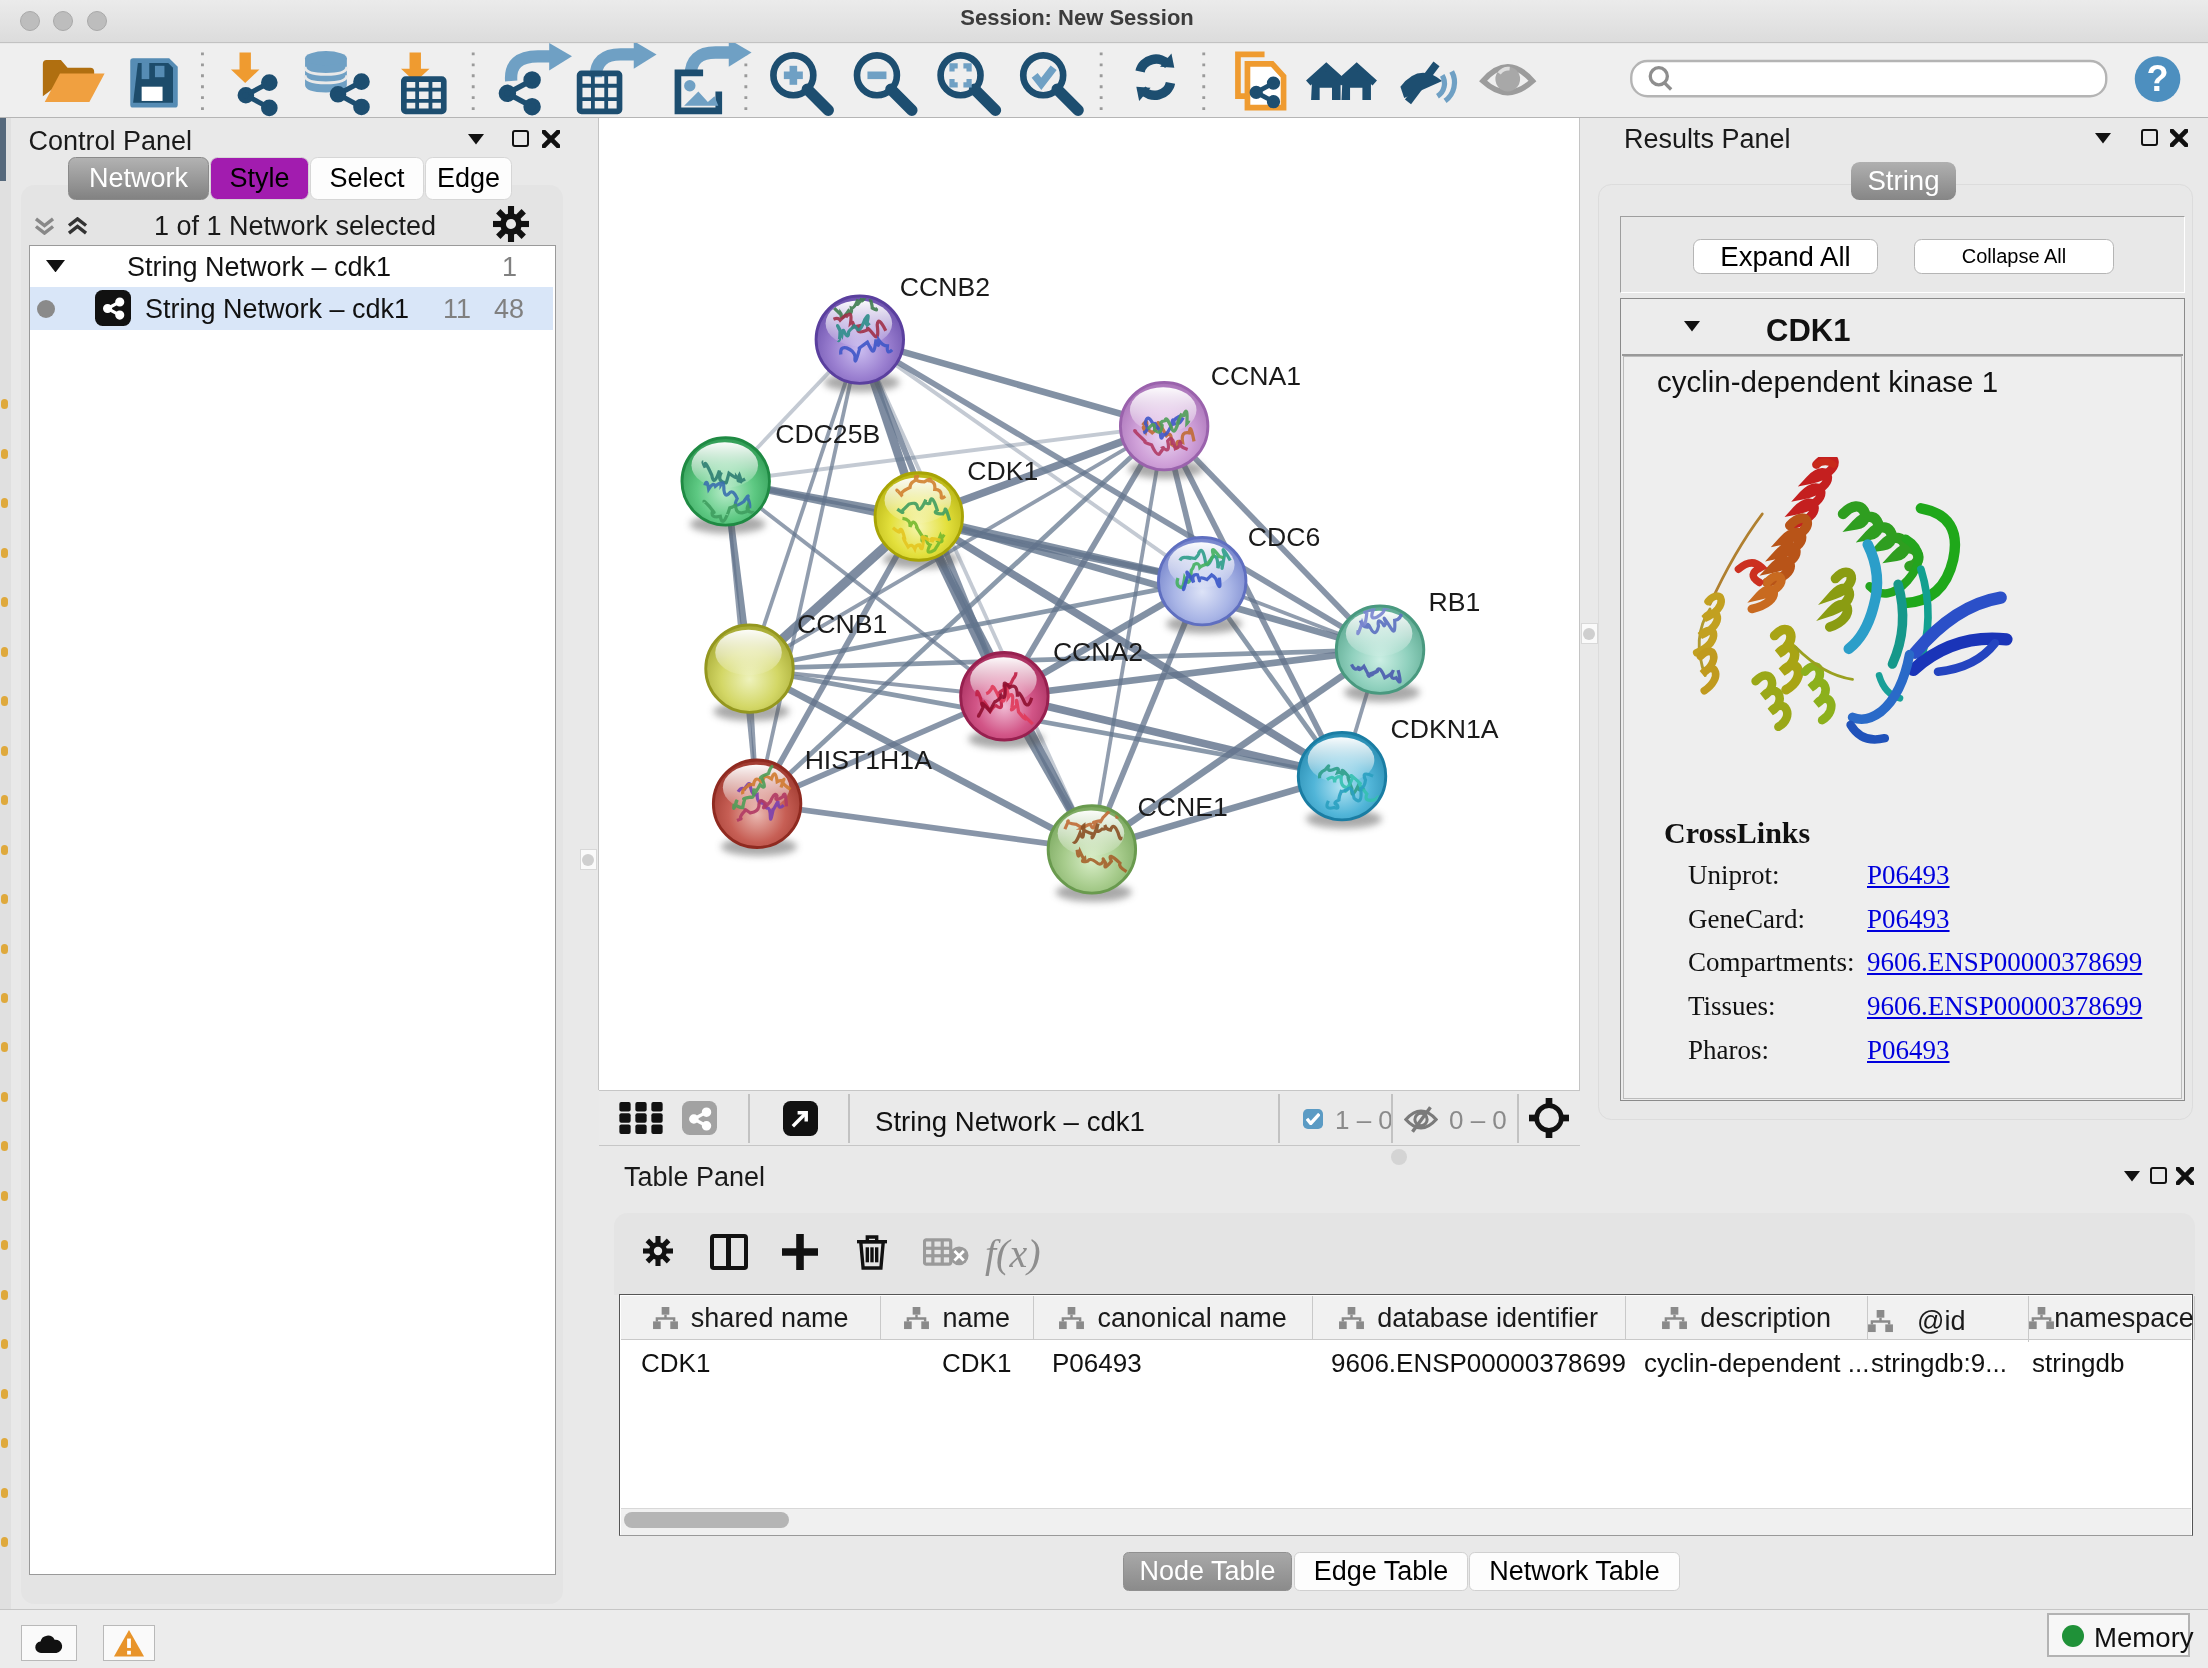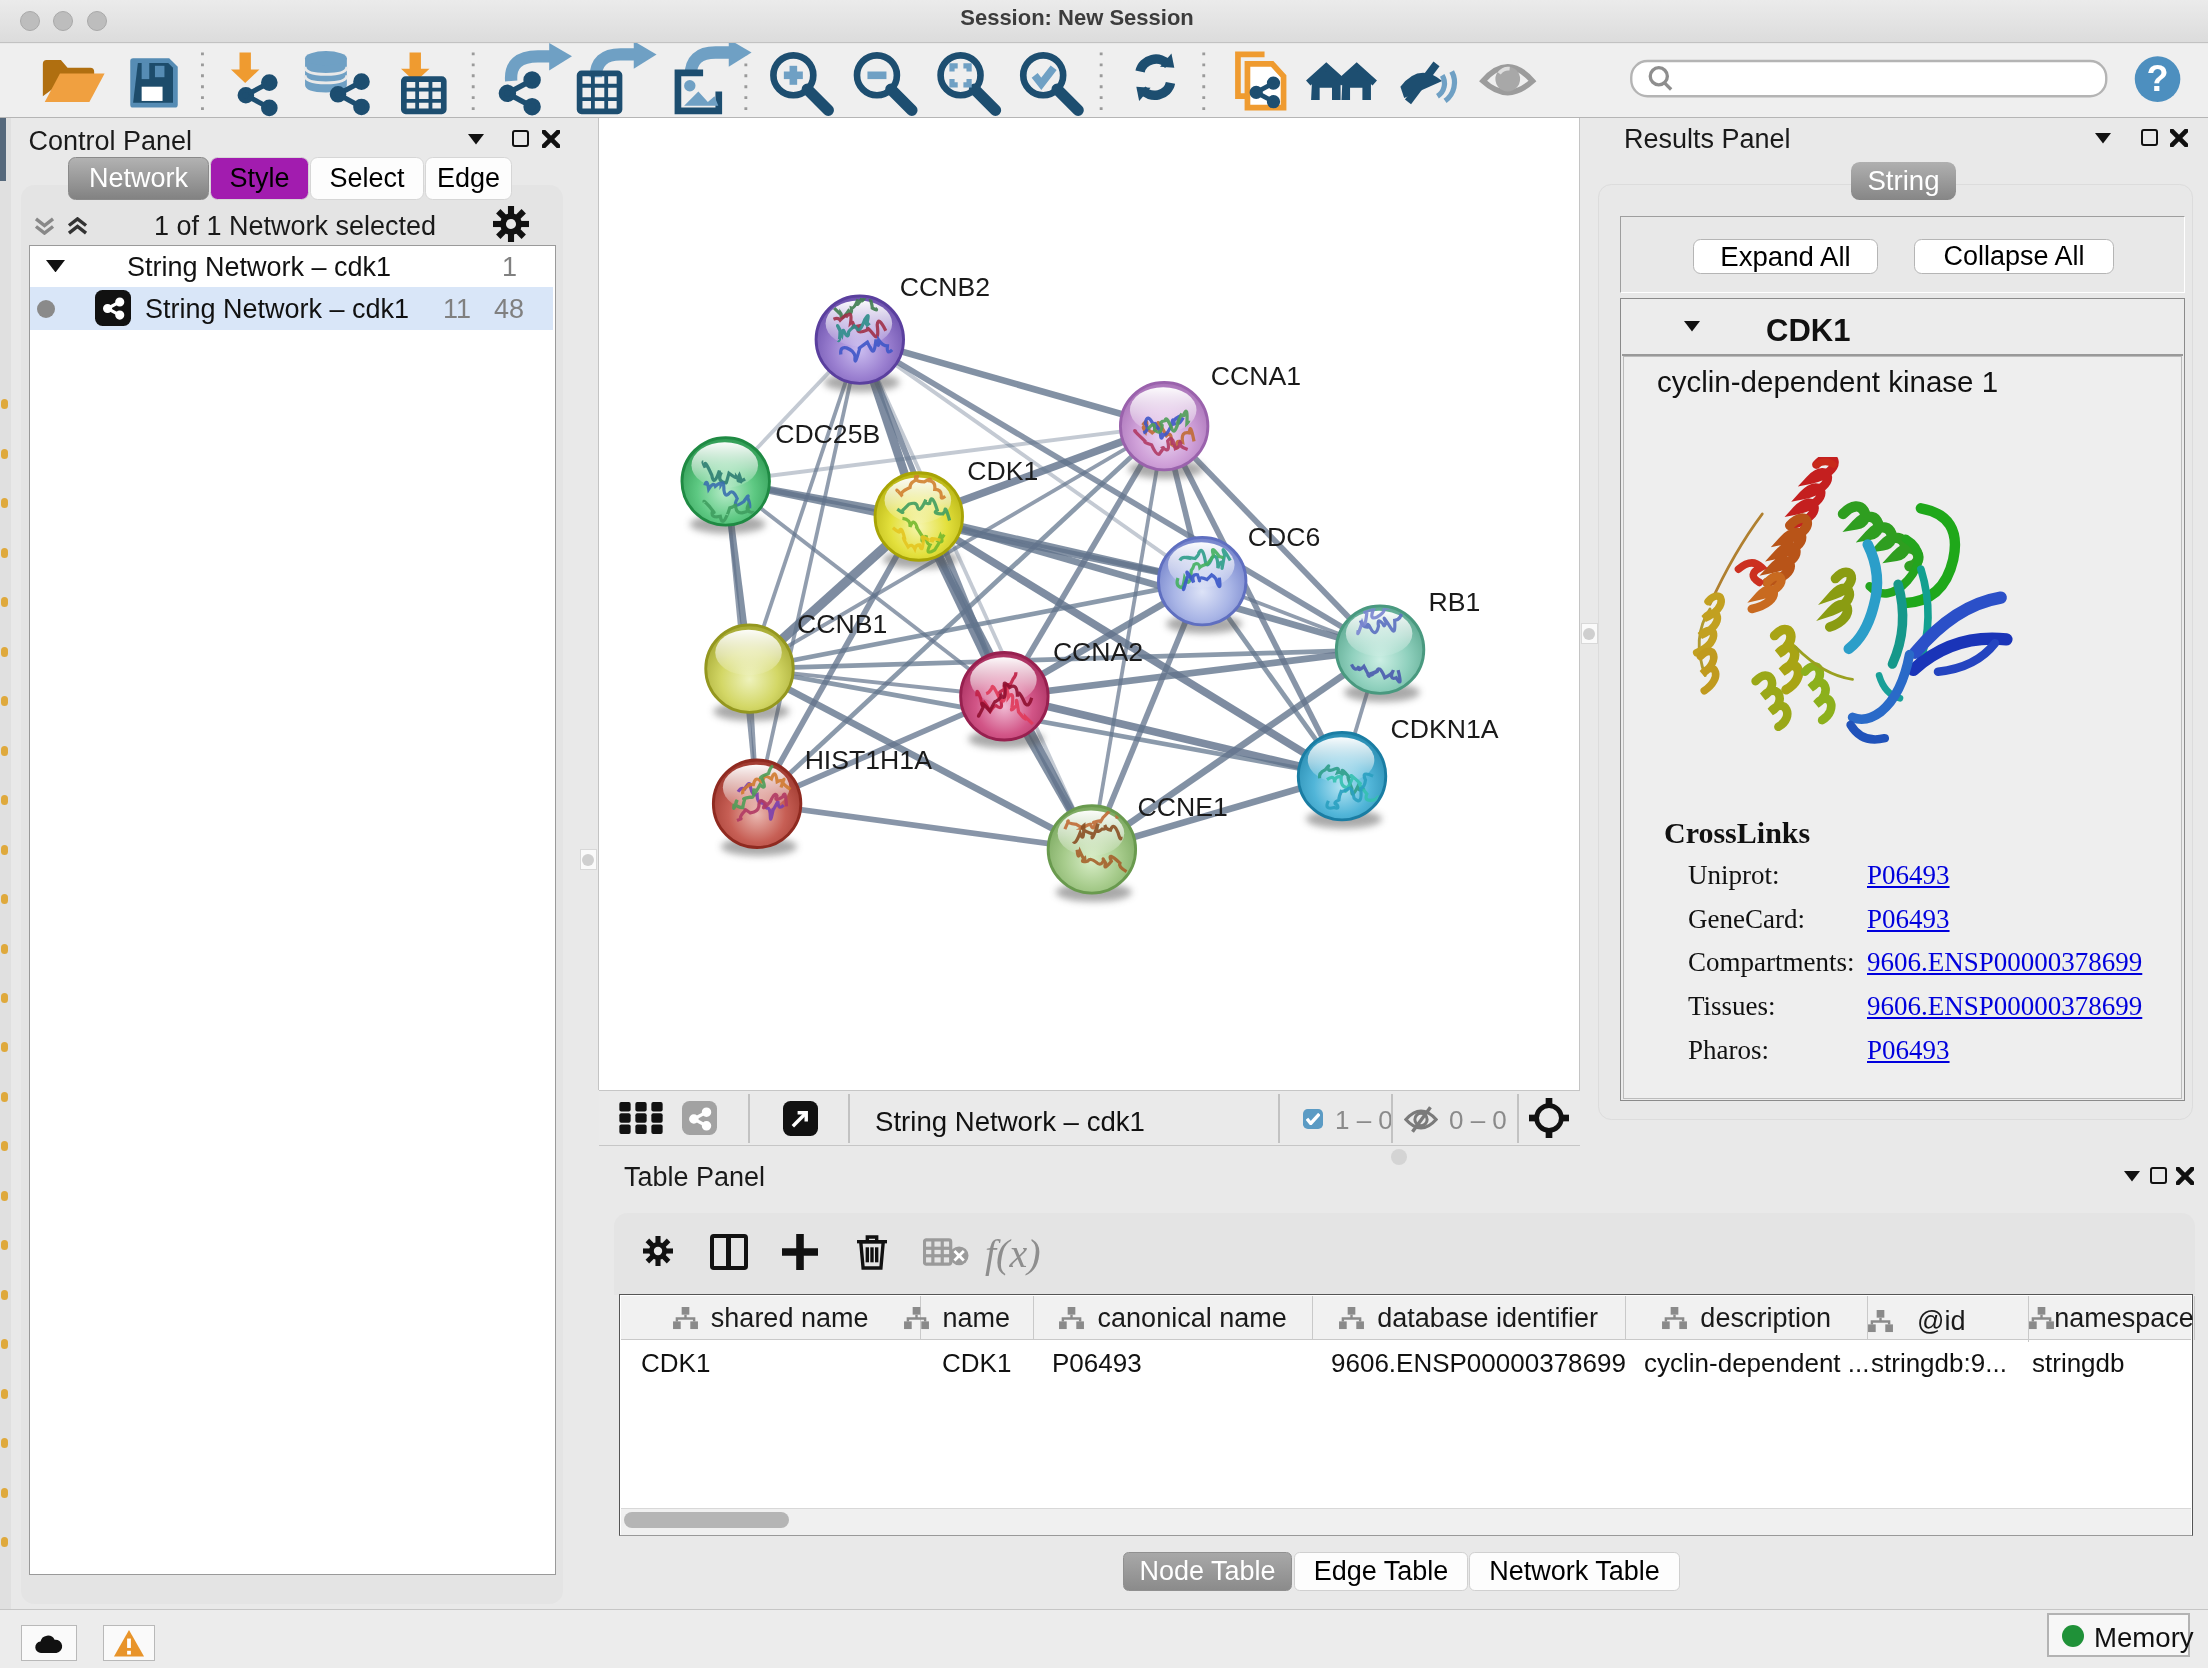--- a/index.html
+++ b/index.html
@@ -561,21 +561,21 @@
 <svg width="18" height="18" viewBox="0 0 19 19" style="position:absolute;left:2170px;top:129px">
     <g stroke="#111" stroke-width="5" stroke-linecap="round">
       <line x1="2" y1="2" x2="17" y2="17"></line>
       <line x1="17" y1="2" x2="2" y2="17"></line>
     </g>
   </svg>
 <div class="abs" style="left:1598px;top:184px;width:595px;height:936px;background:#e8e8e8;border-radius:13.3px;border:1px solid #dcdcdc"></div>
 <div class="abs" style="left:1851px;top:162px;width:105px;height:38px;background:linear-gradient(#b0b0b0,#868686);border-radius:8.6px;color:#fff;font-size:27.6px;text-align:center;line-height:37px">String</div>
 <div class="abs" style="left:1620px;top:216px;width:565px;height:77px;border:1px solid #9e9e9e;border-bottom-color:#fff;border-right-color:#fff"></div>
 <div class="abs" style="left:1693px;top:239px;width:185px;height:35px;background:#fff;border:1px solid #b5b5b5;border-radius:7.6px;font-size:27.6px;text-align:center;line-height:33px">Expand All</div>
-<div class="abs" style="left:1914px;top:239px;width:200px;height:35px;background:#fff;border:1px solid #b5b5b5;border-radius:7.6px;font-size:27px;text-align:center;line-height:33px">Collapse All</div>
+<div class="abs" style="left:1914px;top:239px;width:200px;height:35px;background:#fff;border:1px solid #b5b5b5;border-radius:7.6px;font-size:20px;text-align:center;line-height:33px">Collapse All</div>
 <div class="abs" style="left:1620px;top:298px;width:565px;height:803px;background:#ececec;border:1.9px solid #8a8a8a"></div>
 <svg width="16" height="10.5" viewBox="0 0 17 11" style="position:absolute;left:1684px;top:321px">
     <path d="M0 0 h17 L8.5 11 Z" fill="#111"></path>
   </svg>
 <div class="abs" style="left:1766px;top:313px;font-size:31px;font-weight:bold;color:#111">CDK1</div>
 <div class="abs" style="left:1622px;top:354px;width:561px;height:1.9px;background:#999"></div>
 <div class="abs" style="left:1623px;top:356px;width:559px;height:743px;background:#eeeeee;border:1px solid #bbb"></div>
 <div class="abs" style="left:1657px;top:365px;font-size:29.5px;color:#111">cyclin-dependent kinase 1</div>
 <svg width="361" height="304" viewBox="0 0 380 320" style="position:absolute;left:1672px;top:457px">
     <path d="M152 8 c 20 -22 33 8 -7 16 c 20 -22 33 8 -7 16 c 20 -22 33 8 -7 16 c 20 -22 33 8 -7 16" fill="none" stroke="#c41f1f" stroke-width="9" stroke-linecap="round"></path>
@@ -667,21 +667,21 @@
   <circle cx="38" cy="20" r="10" fill="#9a9a9a"></circle>
     <g stroke="#fff" stroke-width="3">
       <line x1="33" y1="15" x2="43" y2="25"></line>
       <line x1="43" y1="15" x2="33" y2="25"></line>
     </g>
 </svg>
 <div class="abs" style="left:985px;top:1230px;font-family:'Liberation Serif',serif;font-style:italic;font-size:40px;color:#8e8e8e">f(x)</div>
 
 <div class="abs" style="left:619px;top:1294px;width:1574px;height:242px;background:#fff;border:1.9px solid #555;border-bottom:1.9px solid #999"></div>
 <div class="abs" style="left:621px;top:1296px;width:1570px;height:44px;background:#f1f1f1;border-bottom:1.9px solid #c9c9c9">
-    <div style="position:absolute;left:0px;top:0;width:300px;height:44px;border-right:1.9px solid #c9c9c9;display:flex;align-items:center;justify-content:center;gap:13.3px;overflow:hidden">
+    <div style="position:absolute;left:0px;top:0;width:260px;height:44px;border-right:1.9px solid #c9c9c9;display:flex;align-items:center;justify-content:center;gap:13.3px;overflow:hidden">
       <svg width="25" height="23" viewBox="0 0 26 24" style="flex:none">
         <rect x="9" y="0" width="8" height="8" fill="#8a8a8a"></rect>
         <rect x="0" y="15" width="8" height="8" fill="#8a8a8a"></rect>
         <rect x="18" y="15" width="8" height="8" fill="#8a8a8a"></rect>
         <path d="M13 8 v4 M4 15 v-3 h18 v3" stroke="#8a8a8a" stroke-width="2.5" fill="none"></path>
       </svg>
       <span style="white-space:nowrap;font-size:27px;color:#1a1a1a">shared name</span>
     </div>
     <div style="position:absolute;left:260px;top:0;width:153px;height:44px;border-right:1.9px solid #c9c9c9;display:flex;align-items:center;justify-content:center;gap:13.3px;overflow:hidden">
       <svg width="25" height="23" viewBox="0 0 26 24" style="flex:none">

